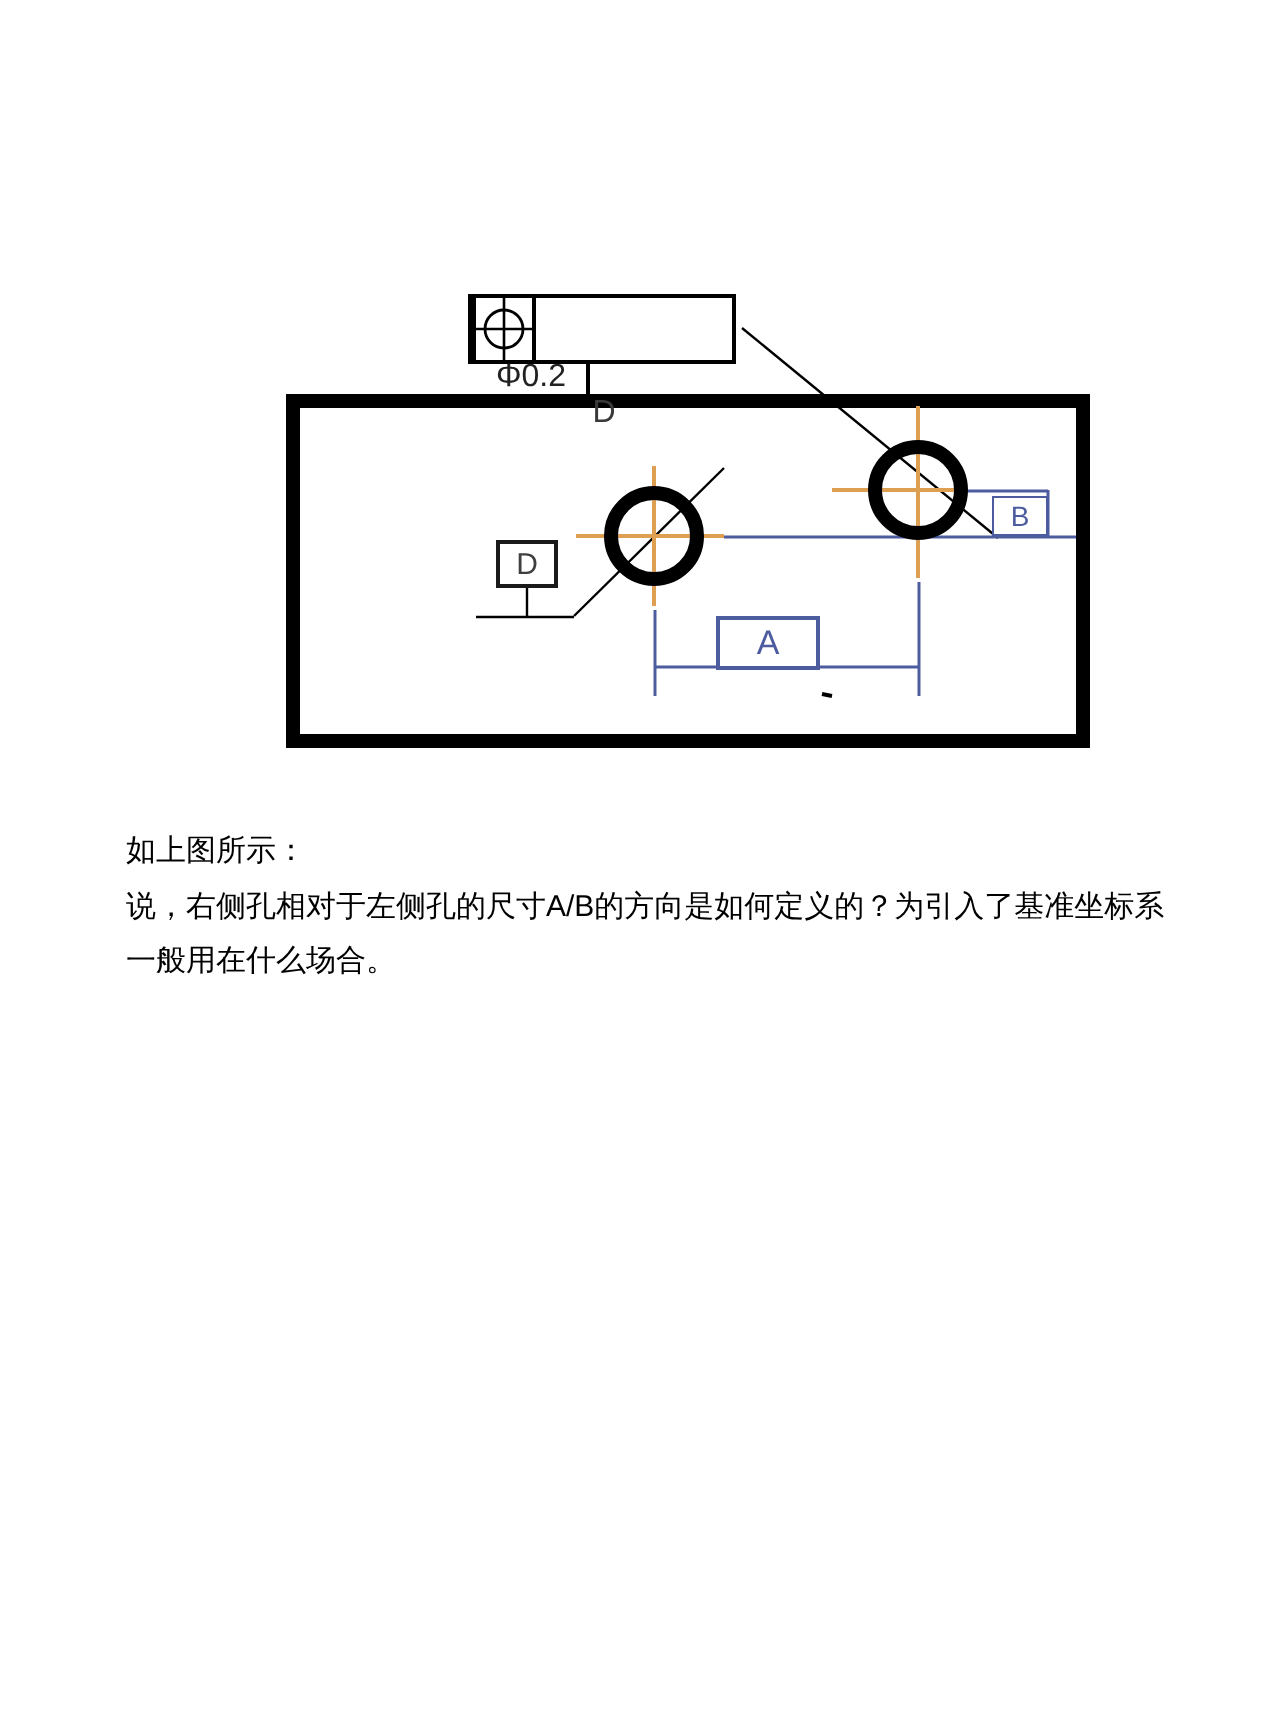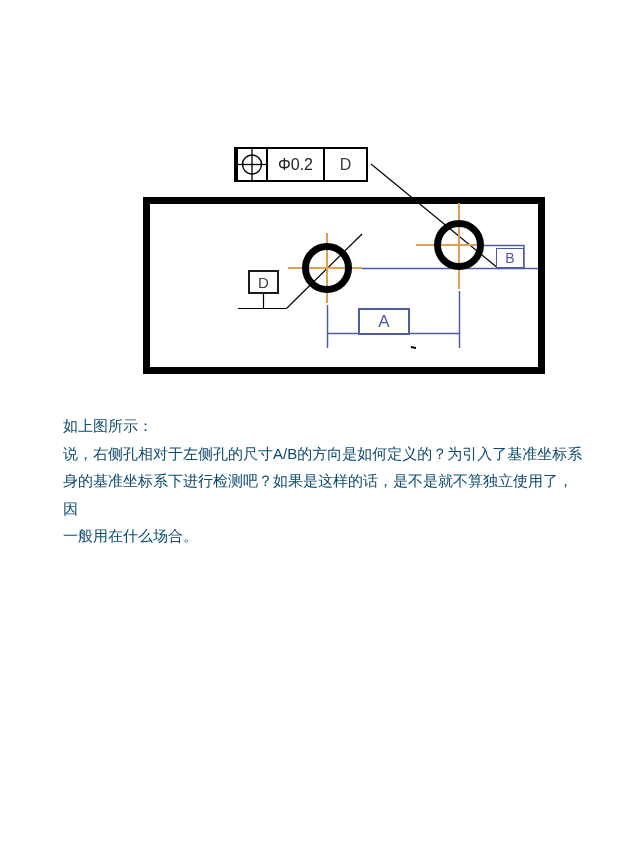--- a/index.html
+++ b/index.html
@@ -16,20 +16,21 @@
   
   .fcf {
     position: absolute;
     left: 234px; top: 147px;
     width: 134px; height: 35px;
     box-sizing: border-box;
     border: 2px solid #000;
     border-left-width: 4px;
     display: flex;
     background: #fff;
+    flex-direction: column;
   }
   .fcf-cell {
     box-sizing: border-box;
     display: flex; align-items: center; justify-content: center;
     height: 100%;
   }
   .fcf-sym { width: 30px; border-right: 2px solid #000; }
   .fcf-tol { width: 57px; border-right: 2px solid #000; font-size: 16px; color: #222; }
   .fcf-datum { flex: 1; font-size: 16px; color: #3a3a3a; }
 
@@ -55,21 +56,21 @@
     border: 1.5px solid #4d5c9e;
     font-size: 14px; color: #4d5c9e;
   }
 
   
   .qtext {
     position: absolute;
     left: 63px; top: 412px; width: 520px;
     font-size: 15px;
     line-height: 27.6px;
-    color: #0c4a6e;
+    color: #000000;
   }
 </style>
 </head>
 <body>
 
 <div class="page">
 
   <svg class="drawing-svg" width="632" height="864" viewBox="0 0 632 864">
 
     <g>
@@ -120,17 +121,16 @@
     <div class="fcf-cell fcf-datum">D</div>
   </div>
 
   <div class="lblbox datum-d">D</div>
   <div class="lblbox dim-a">A</div>
   <div class="lblbox dim-b">B</div>
 
   <div class="qtext">
     <div>如上图所示：</div>
     <div>说，右侧孔相对于左侧孔的尺寸A/B的方向是如何定义的？为引入了基准坐标系</div>
-    <div>身的基准坐标系下进行检测吧？如果是这样的话，是不是就不算独立使用了，因</div>
     <div>一般用在什么场合。</div>
   </div>
 
 </div>
 
 </body></html>

